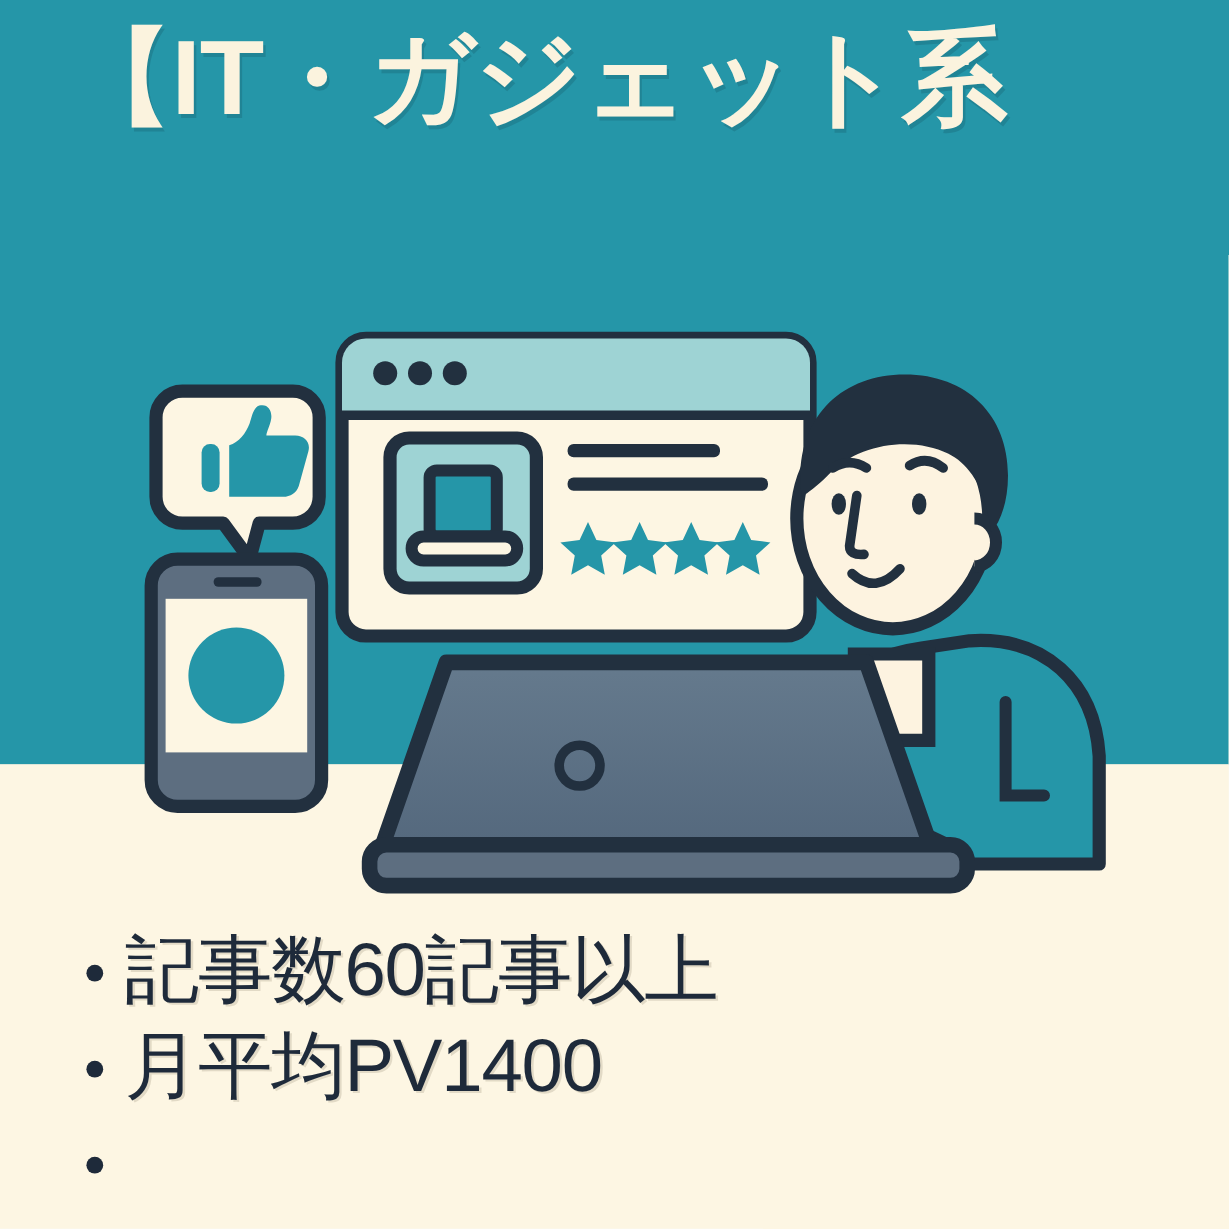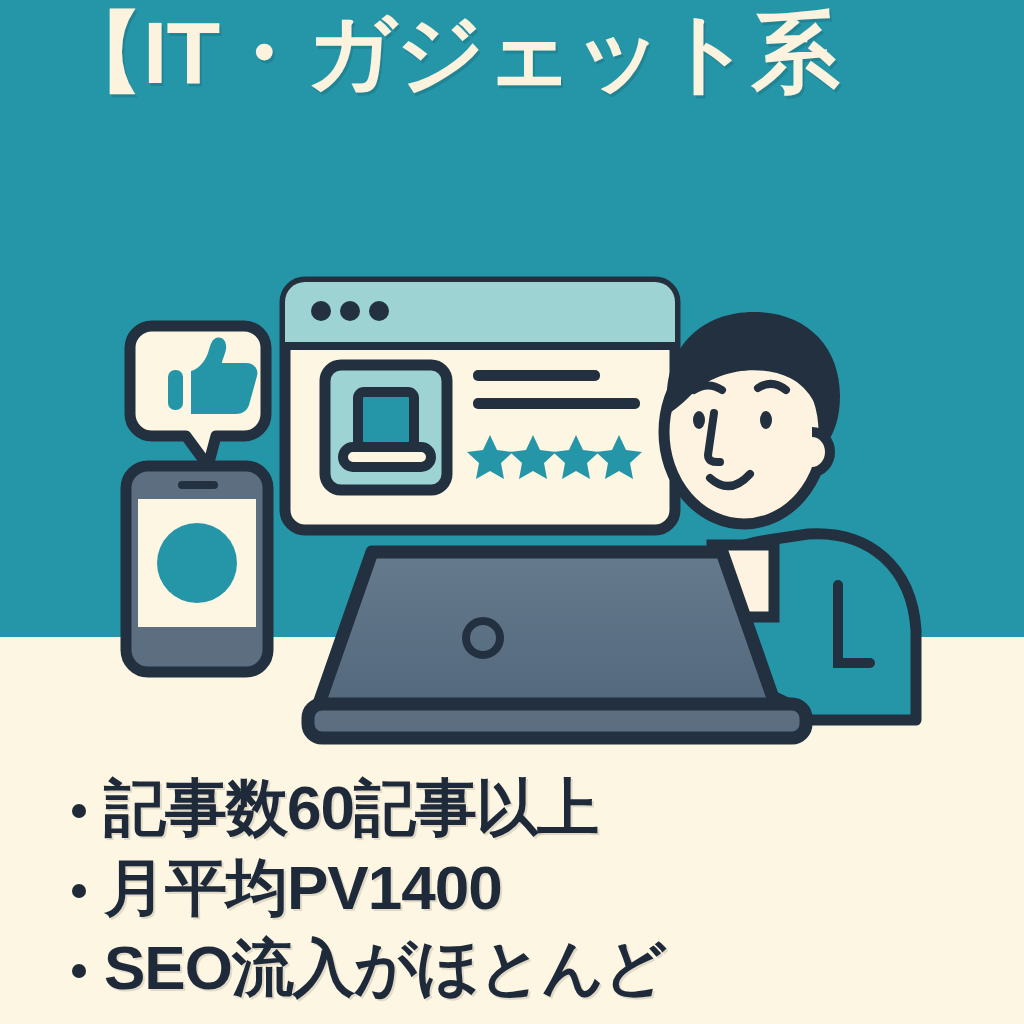--- a/index.html
+++ b/index.html
@@ -26,21 +26,21 @@
     position: absolute;
     left: 0; top: 637px;
     width: 1024px; height: 387px;
     background: #fdf6e3;
   }
 
   
   .headline {
     position: absolute;
     left: 56px;
-    top: 6px;
+    top: 18px;
     width: 960px;
     color: #fbf3de;
     font-weight: 700;
     line-height: 1.06;
     letter-spacing: -1px;
     text-shadow: 2px 3px 0 rgba(20,70,80,0.22);
   }
   .headline .line {
     display: block;
     white-space: nowrap;
@@ -54,21 +54,21 @@
     left: 72px;
     top: 768px;
     width: 900px;
     color: #1e2a3a;
   }
   .bullet-row {
     display: flex;
     align-items: center;
     height: 80px;
     font-size: 62px;
-    font-weight: 700;
+    font-weight: 400;
     letter-spacing: -1px;
     white-space: nowrap;
     text-shadow: 2px 2px 0 rgba(120,110,85,0.20);
   }
   .bullet-dot {
     flex: 0 0 auto;
     width: 14px;
     height: 14px;
     border-radius: 50%;
     background: #1e2a3a;
@@ -194,17 +194,16 @@
     <div class="bullet-row">
       <span class="bullet-dot"></span>
       <span>記事数60記事以上</span>
     </div>
     <div class="bullet-row">
       <span class="bullet-dot"></span>
       <span>月平均PV1400</span>
     </div>
     <div class="bullet-row">
       <span class="bullet-dot"></span>
-      <span>SEO流入がほとんど</span>
     </div>
   </div>
 
 </div>
 
 </body></html>

